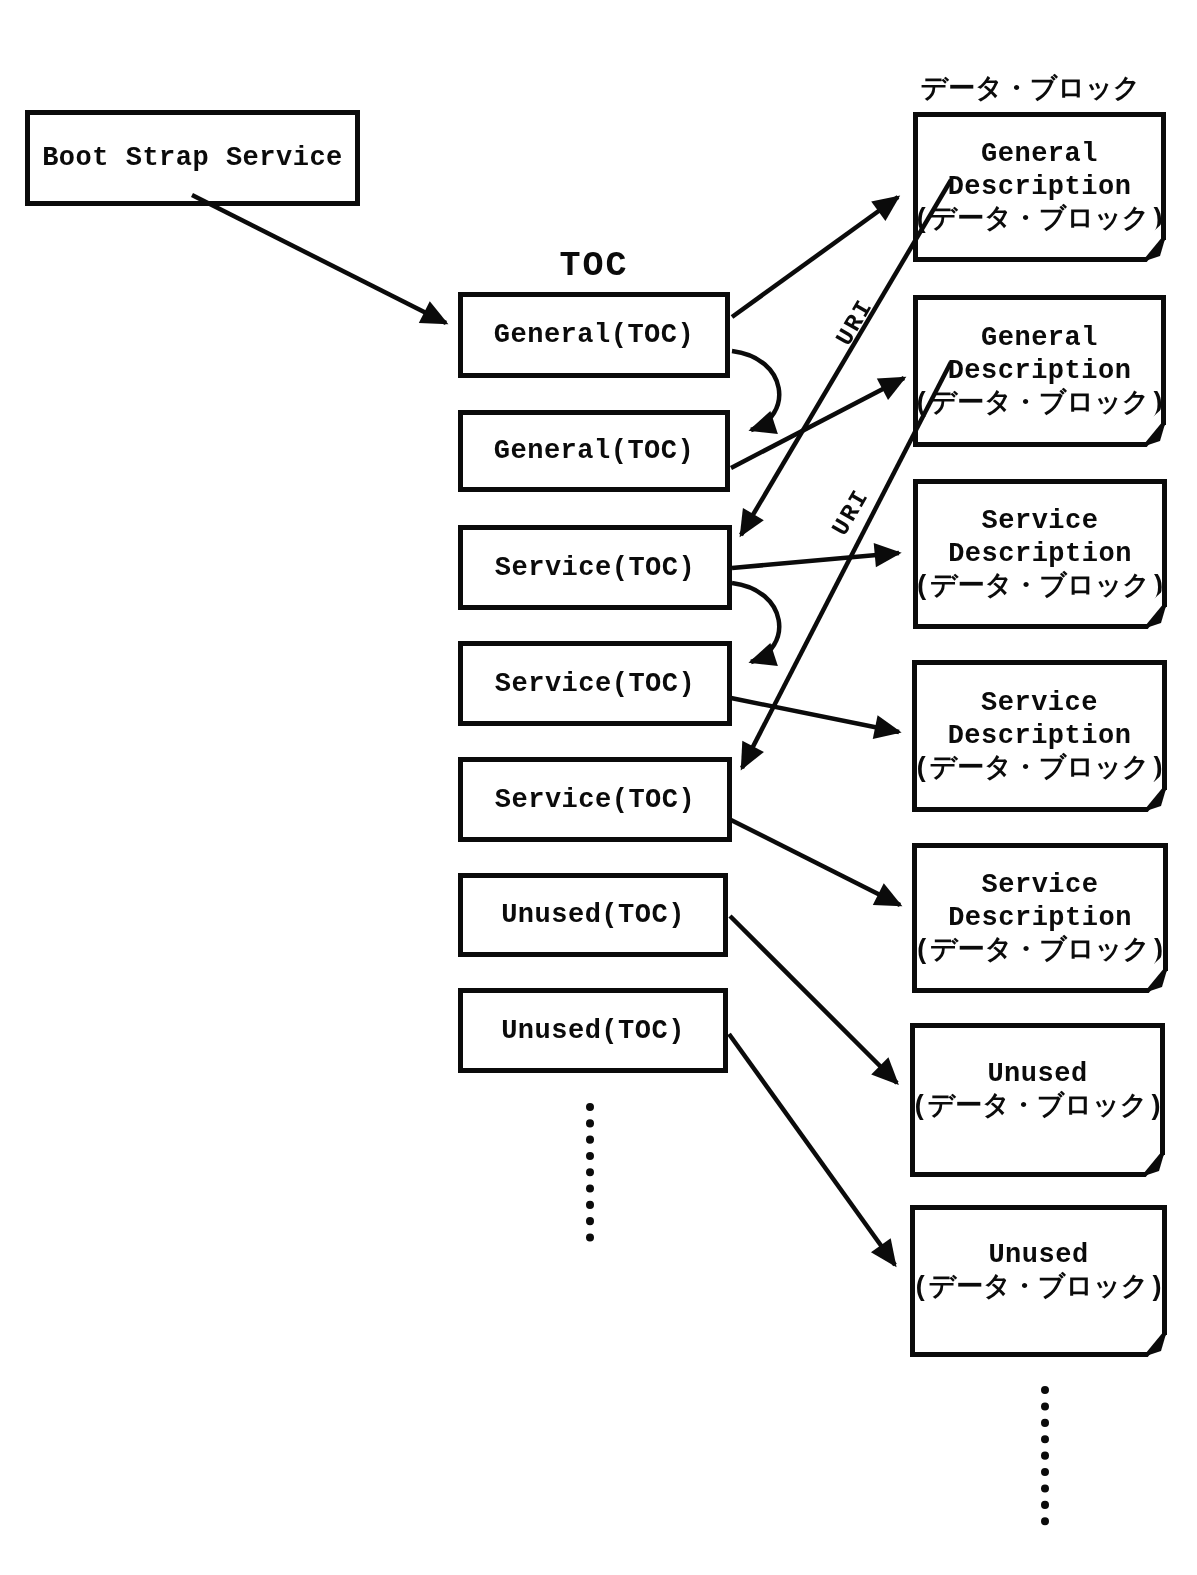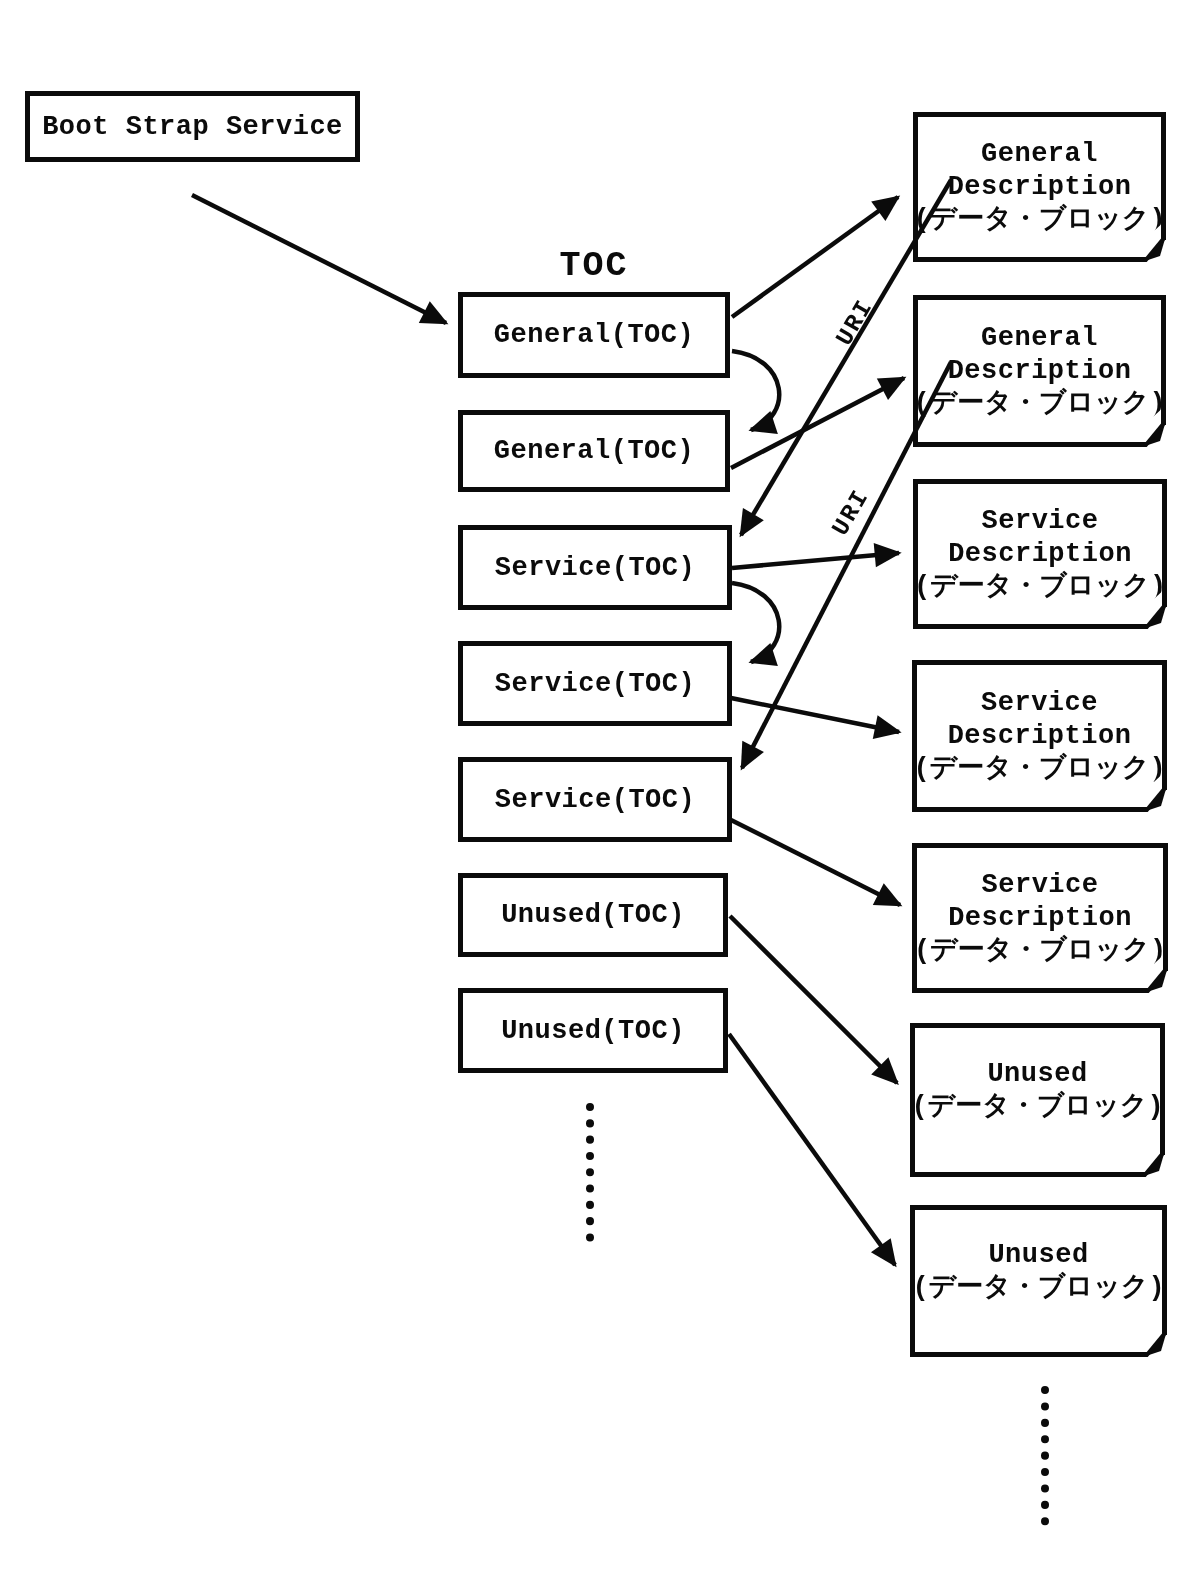--- a/index.html
+++ b/index.html
@@ -64,21 +64,21 @@
     height: 1575px;
     z-index: 4;
     pointer-events: none;
   }
 </style>
 </head>
 <body>
 
 <div id="canvas">
 
-  <div class="box" style="left:25px; top:91px; width:335px; height:71px;">
+  <div class="box" style="left:25px; top:110px; width:335px; height:96px;">
     <span>Boot Strap Service</span>
   </div>
 
   <div class="colhead" style="left:458px; top:246px; width:272px;">TOC</div>
 
   <div class="box" style="left:458px; top:292px; width:272px; height:86px;">
     <span>General(TOC)</span>
   </div>
   <div class="box" style="left:458px; top:410px; width:272px; height:82px;">
     <span>General(TOC)</span>
@@ -92,20 +92,21 @@
   <div class="box" style="left:458px; top:757px; width:274px; height:85px;">
     <span>Service(TOC)</span>
   </div>
   <div class="box" style="left:458px; top:873px; width:270px; height:84px;">
     <span>Unused(TOC)</span>
   </div>
   <div class="box" style="left:458px; top:988px; width:270px; height:85px;">
     <span>Unused(TOC)</span>
   </div>
 
+  <div class="colhead jp" style="left:898px; top:70px; width:265px; font-size:27px;">データ・ブロック</div>
 
   <div class="box datablock" style="left:913px; top:112px; width:253px; height:150px;">
     <span class="line">General</span>
     <span class="line">Description</span>
     <span class="line jp">(データ・ブロック)</span>
     <svg class="fold" viewBox="0 0 46 42">
         <polygon points="0,42 46,42 46,0" fill="#ffffff"></polygon>
         <rect x="0" y="37" width="26" height="5" fill="#0b0b0b"></rect>
         <rect x="41" y="0" width="5" height="20" fill="#0b0b0b"></rect>
         <polygon points="25,41 45,19 40,36" fill="#0b0b0b"></polygon>

